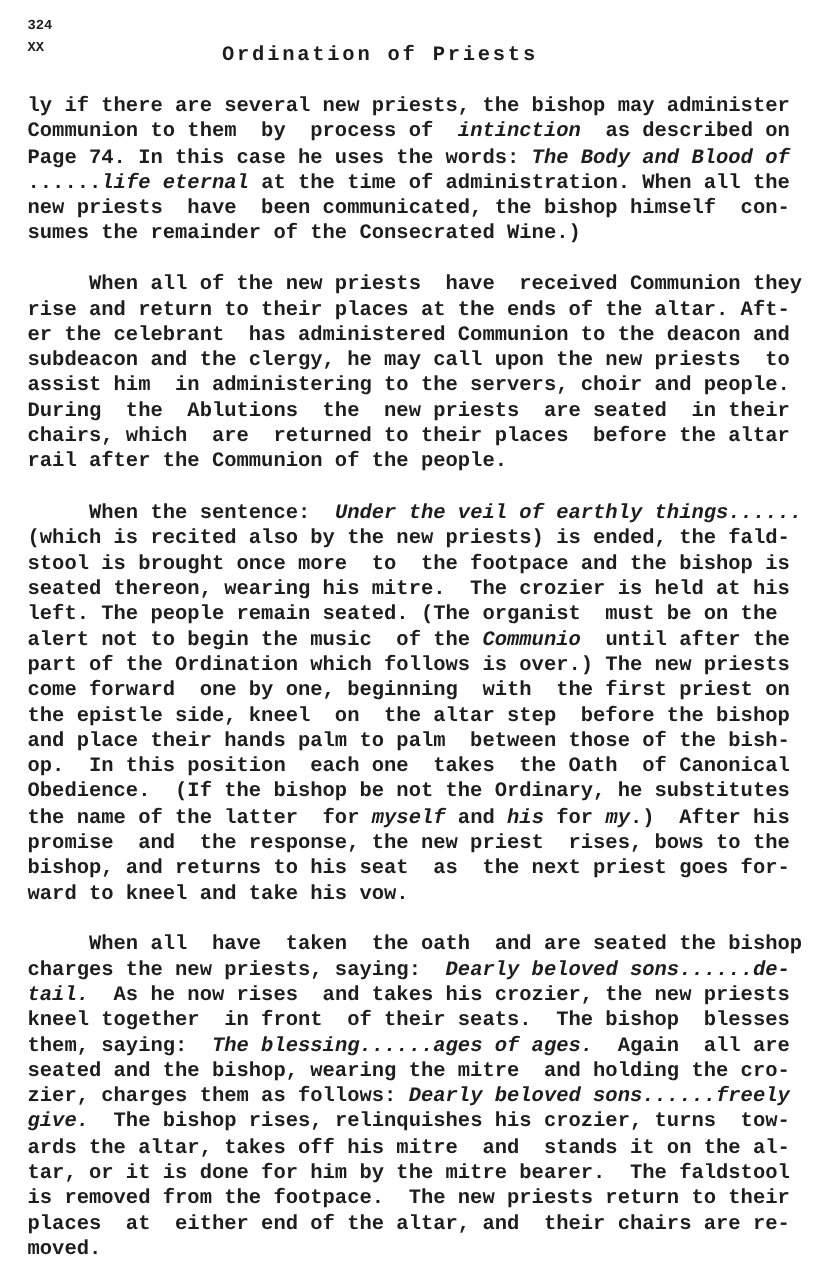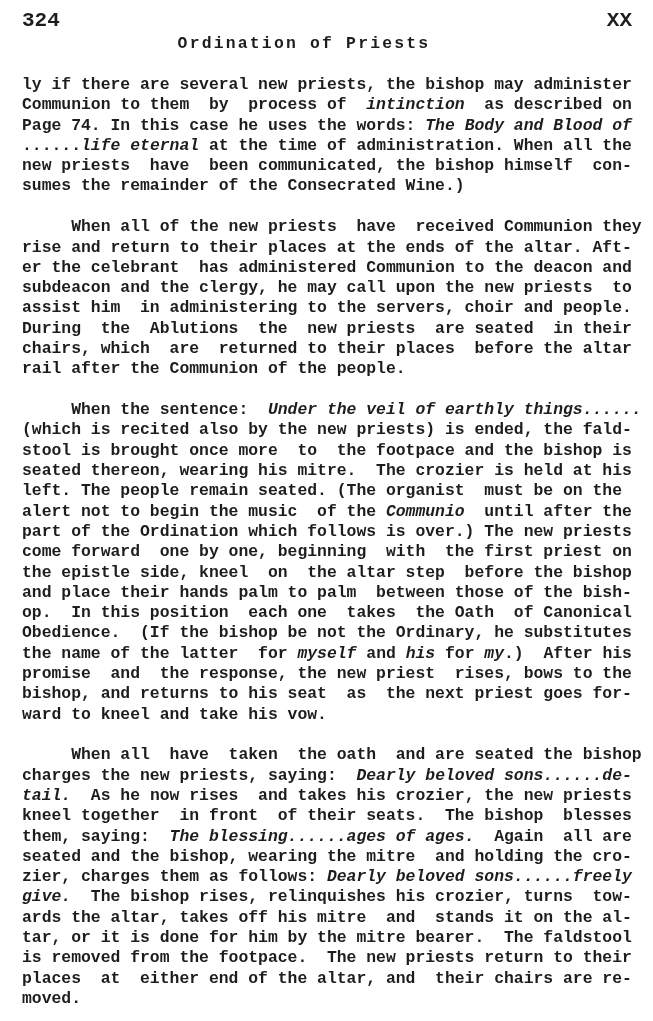--- a/index.html
+++ b/index.html
@@ -8,21 +8,21 @@
     background: #ffffff;
     font-family: "Liberation Mono", "DejaVu Sans Mono", monospace;
     font-weight: 700;
     color: #1d1d1d;
     overflow: hidden;
   }
   .page { position: relative; width: 653px; height: 1021px; background: #ffffff; }
   .page-header {
     position: absolute; top: 12px; left: 22px; right: 21px;
     display: flex; justify-content: space-between;
-    font-size: 21px; line-height: 18px;
+    font-size: 11px; line-height: 18px; flex-direction: column;
   }
   .page-title {
     position: absolute; top: 34px; left: 0; width: 608px;
     text-align: center;
     font-size: 16.4px; letter-spacing: 2.2px;
     white-space: pre;
   }
   .page-body {
     position: absolute; top: 75px; left: 22px; right: 0;
     font-size: 16.4px; line-height: 20.3px;

